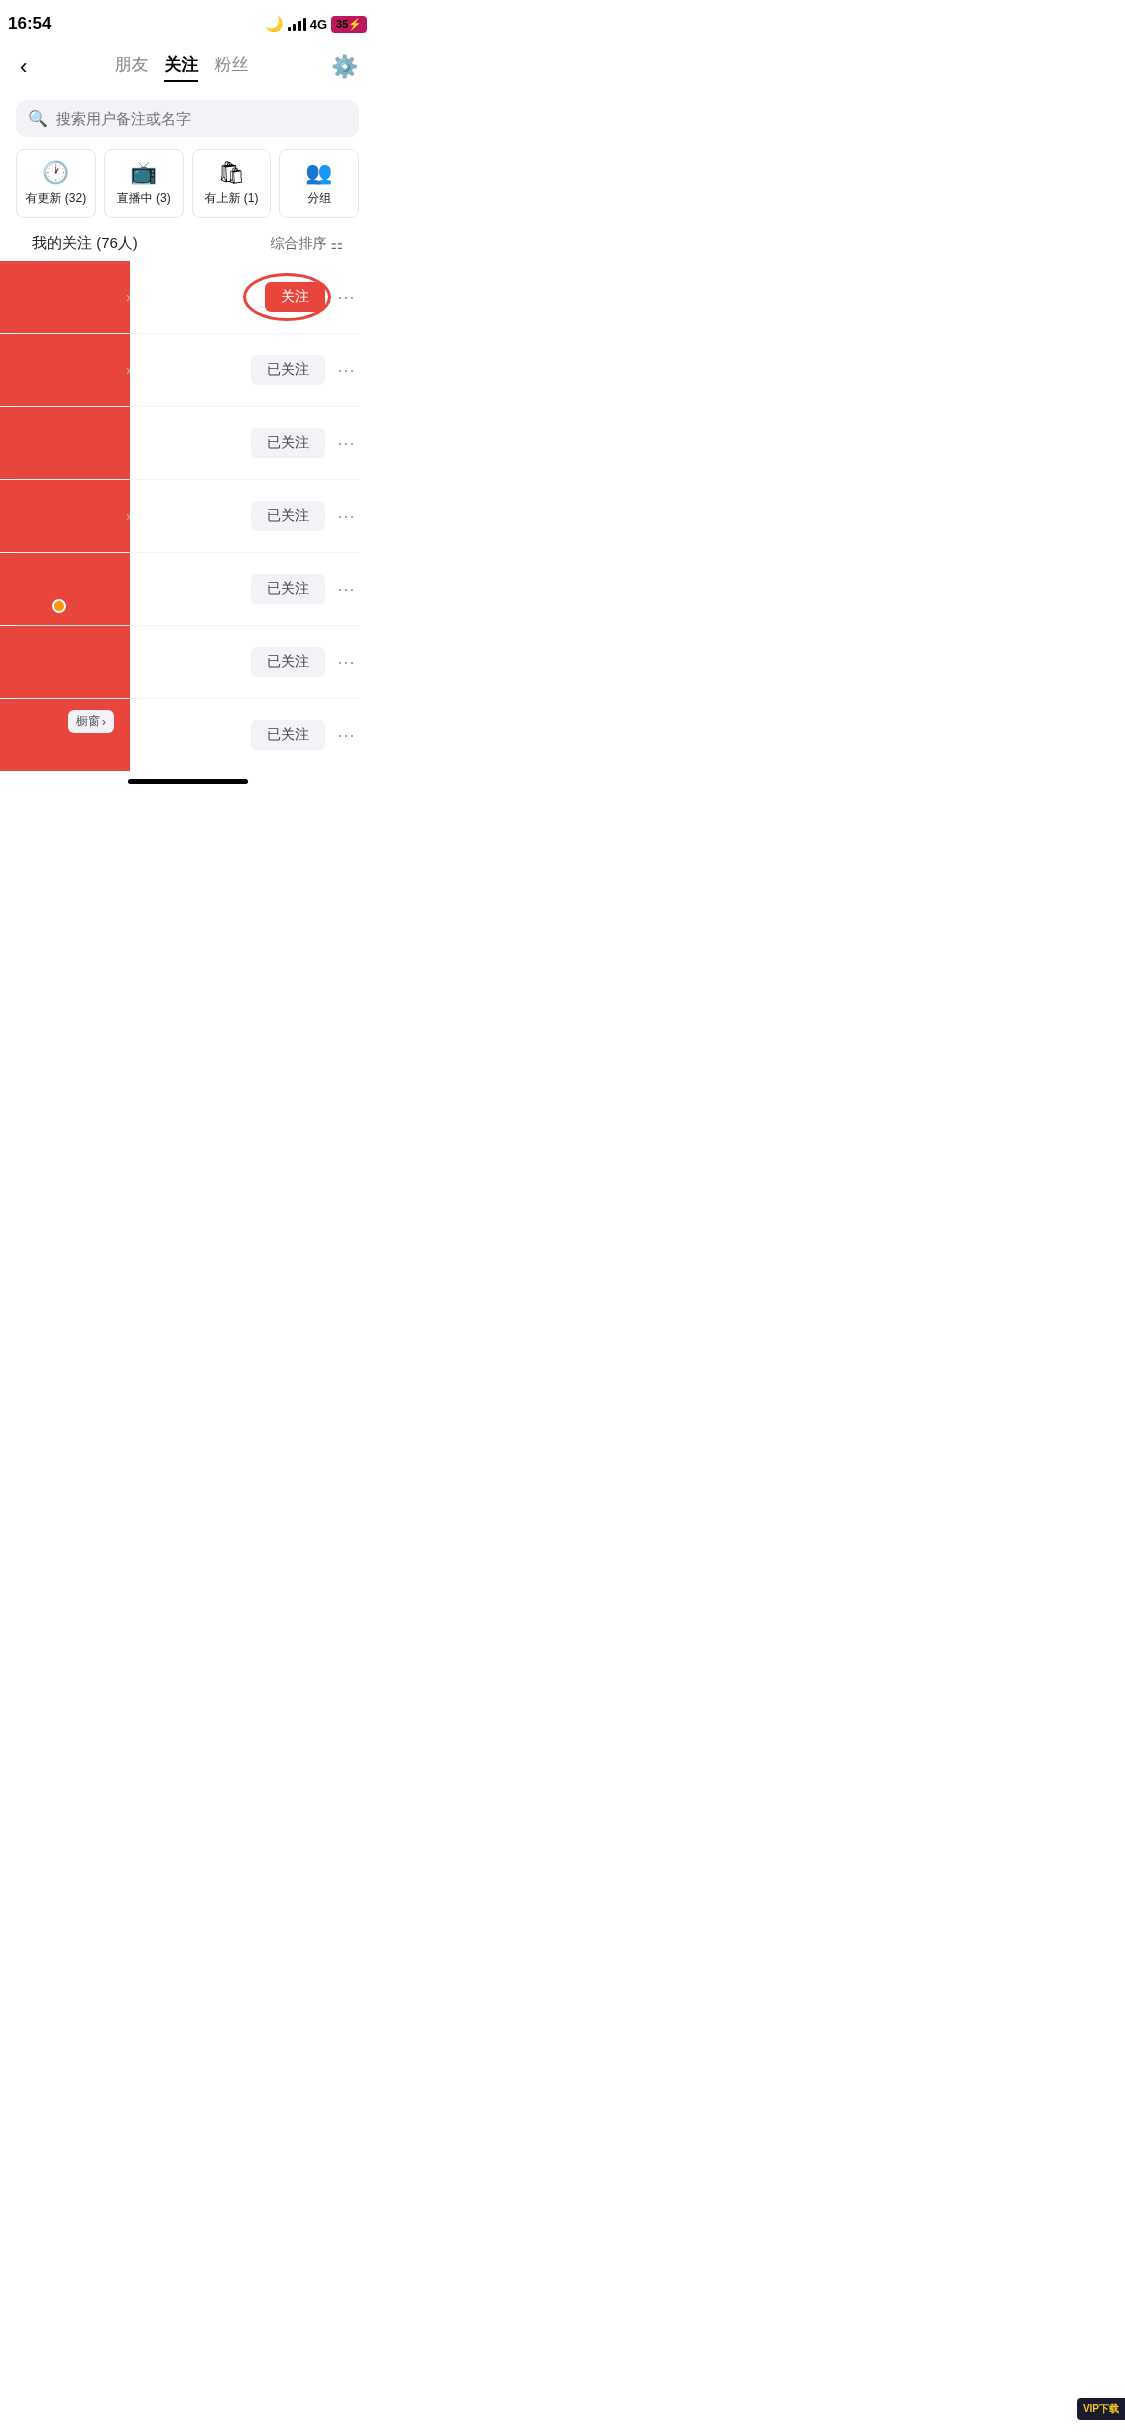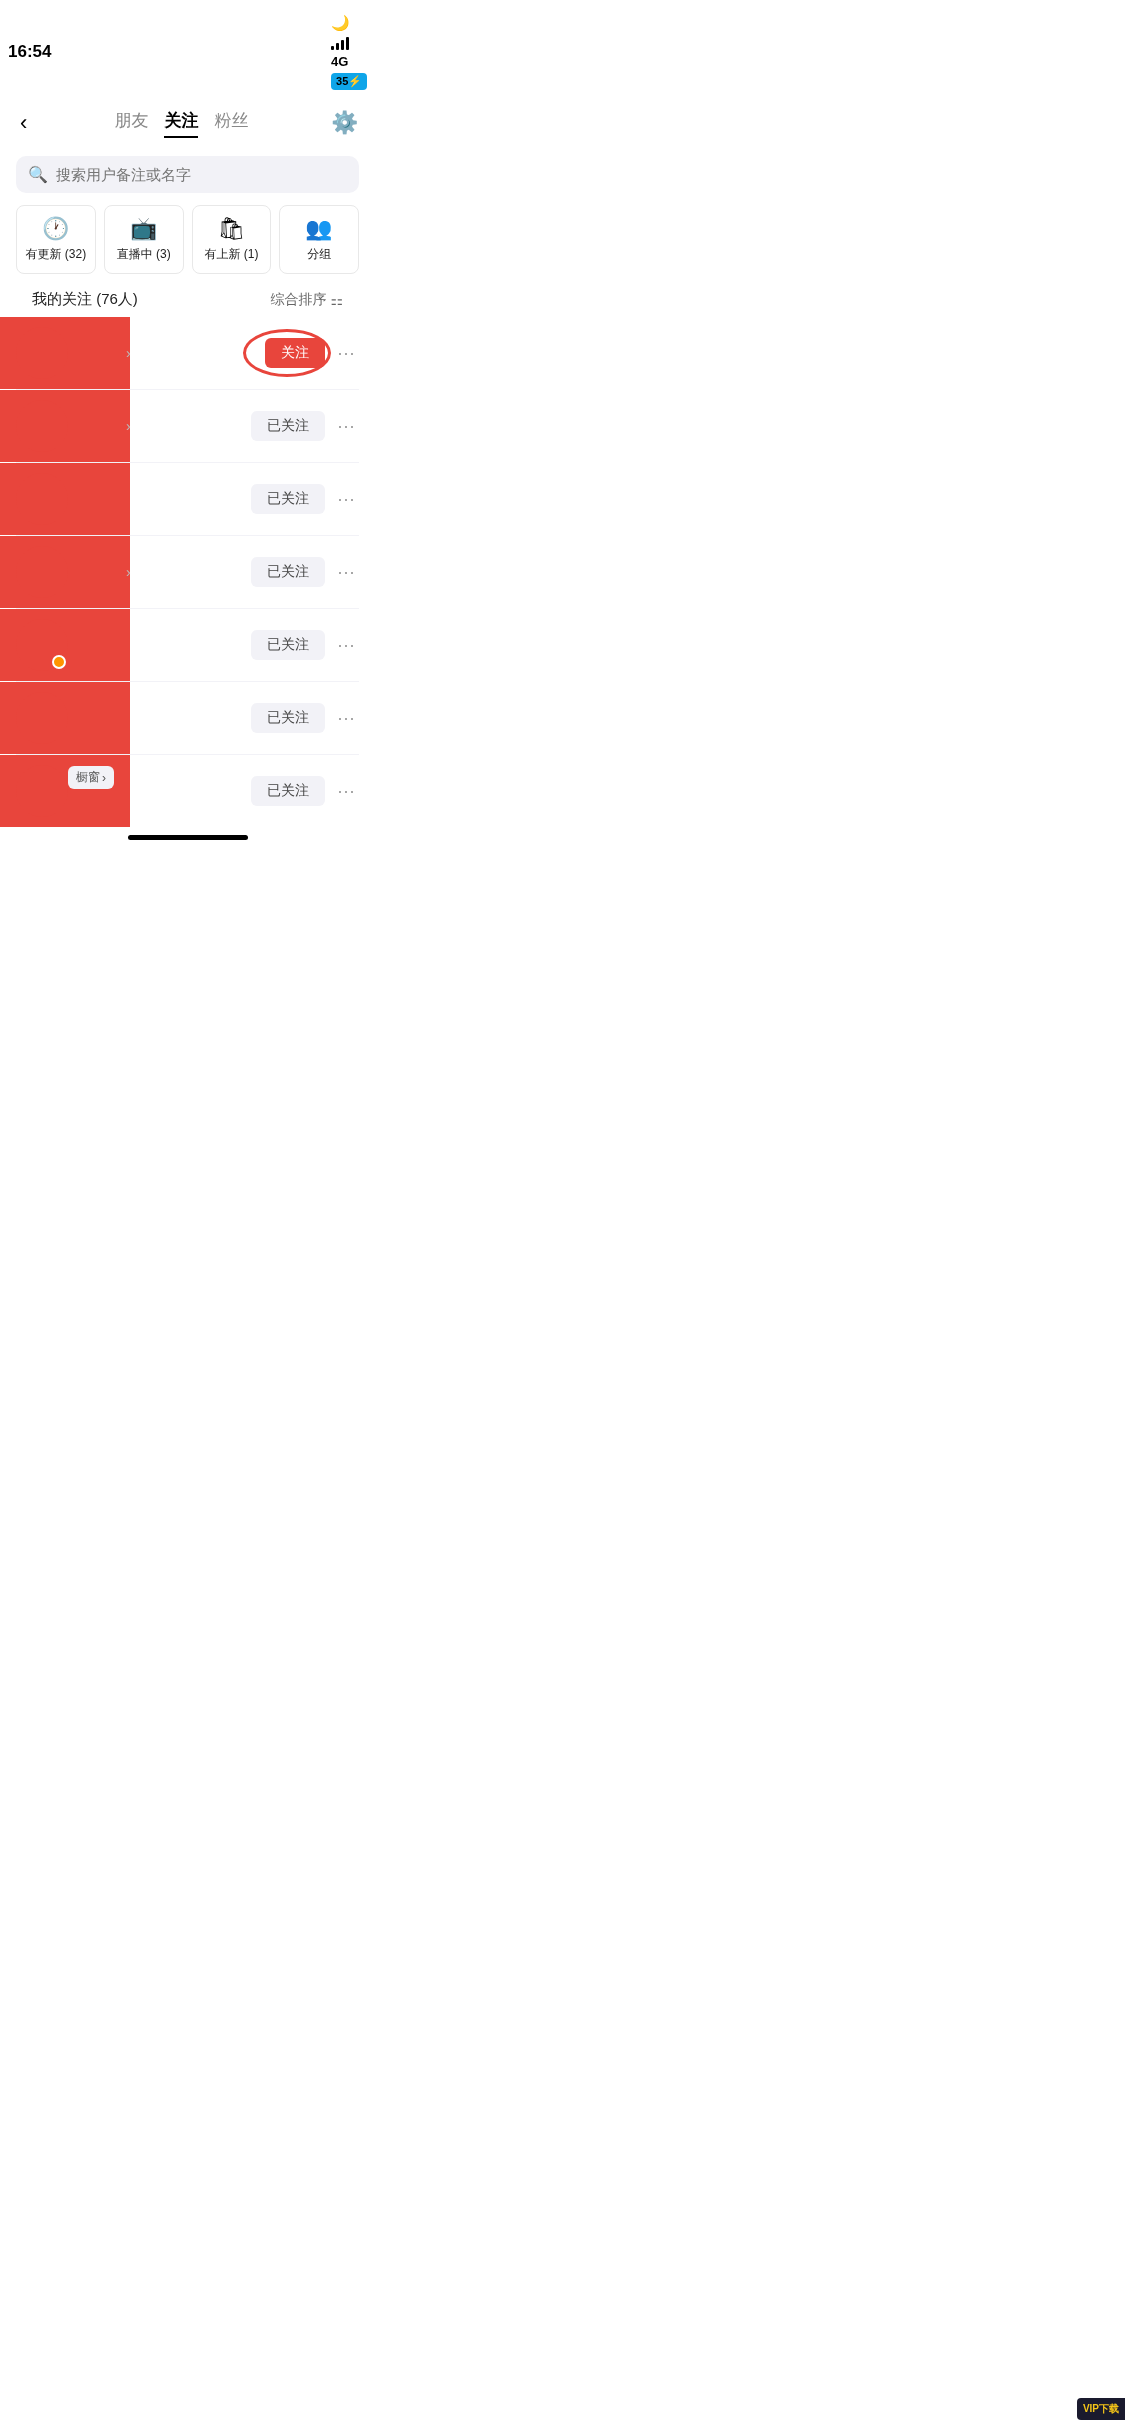--- a/index.html
+++ b/index.html
@@ -21,41 +21,41 @@
       padding: 14px 8px 8px;
       background: #fff;
     }
     .status-time {
       font-size: 17px;
       font-weight: 600;
       color: #000;
     }
     .status-icons {
       display: flex;
+      align-items: center;
       gap: 4px;
-      flex-direction: column;
     }
     .signal-bars {
       display: flex;
       align-items: flex-end;
       gap: 2px;
       height: 14px;
     }
     .signal-bar {
       width: 3px;
       background: #000;
       border-radius: 1px;
     }
     .status-4g {
       font-size: 13px;
       font-weight: 600;
       color: #000;
     }
     .battery-badge {
-      background: #0ea5e9;
+      background: #be185d;
       color: #000;
       font-size: 11px;
       font-weight: 700;
       padding: 2px 5px;
       border-radius: 4px;
     }
 
     
     .nav-bar {
       display: flex;

